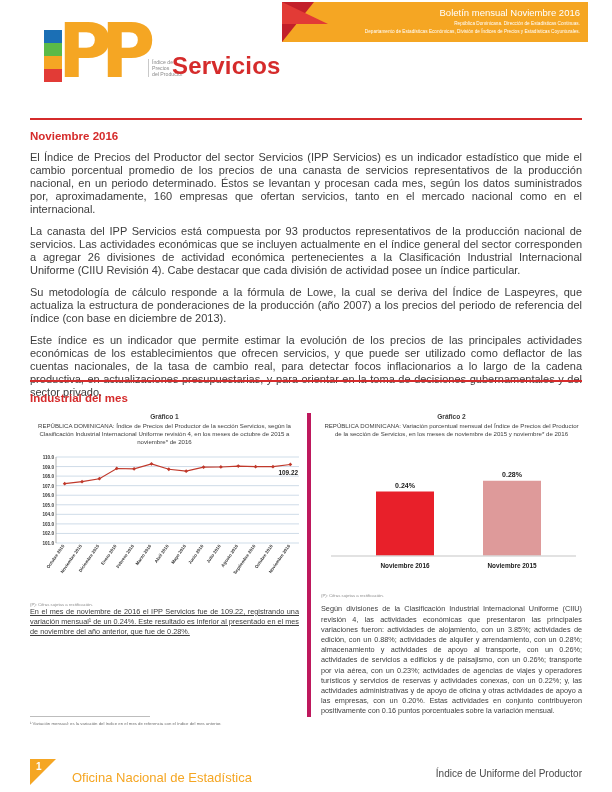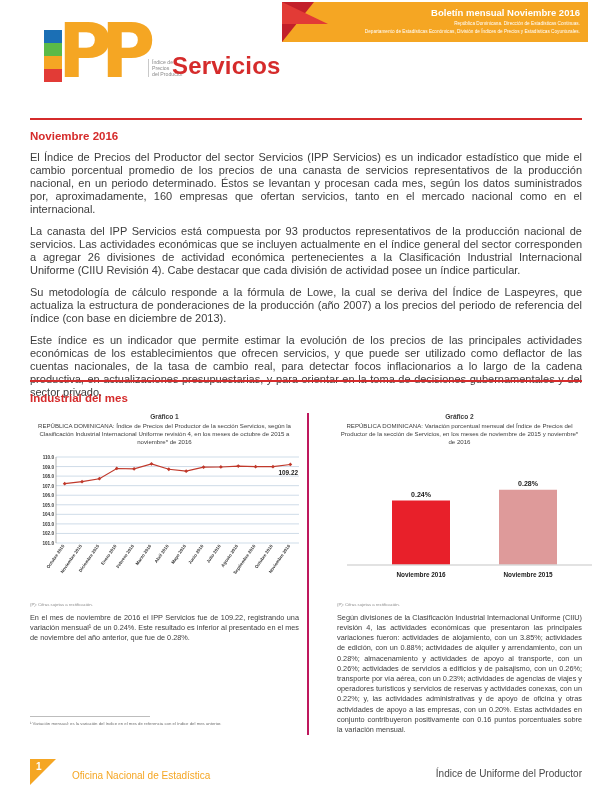--- a/index.html
+++ b/index.html
@@ -27,37 +27,37 @@
 
   .servicios { position: absolute; left: 172px; top: 52px; font-size: 24px; font-weight: bold;
                color: #D52B2B; letter-spacing: .2px; }
 
   .banner { position: absolute; left: 282px; top: 2px; width: 306px; height: 40px;
             background: #F5A623; overflow: hidden; }
   .banner .tri-dark { position: absolute; left: 0; top: 0; width: 0; height: 0;
             border-left: 32px solid #C2202A; border-bottom: 40px solid transparent; }
   .banner .tri-light { position: absolute; left: 0; top: 0; width: 0; height: 0;
             border-left: 46px solid #E23B36; border-top: 22px solid transparent; }
-  .banner-title { position: absolute; right: 8px; top: 5px; font-size: 9.5px; font-weight: bold;
+  .banner-title { position: absolute; right: 8px; top: 5px; font-size: 9.5px; font-weight: normal;
             color: #ffffff; }
   .banner-sub1 { position: absolute; right: 8px; top: 19px; font-size: 4.7px; color: #ffffff; }
   .banner-sub2 { position: absolute; right: 8px; top: 27px; font-size: 4.7px; color: #ffffff; }
 
   
   .content { position: absolute; left: 30px; top: 118px; width: 552px; }
   .rule { height: 1.5px; background: #D52B2B; width: 552px; }
   .sec-title { font-size: 11.5px; font-weight: bold; color: #D52B2B; margin: 10px 0 9px; }
   p.body { font-size: 11px; line-height: 13px; text-align: justify; color: #3d3d3d;
            margin-bottom: 9px; }
 
   
   .results { position: absolute; left: 30px; top: 380px; width: 552px; }
   .cols { display: flex; margin-top: 6px; }
   .col-left { width: 277px; padding-right: 8px; }
-  .col-right { width: 275px; padding-left: 28px; border-left: 2px solid #be185d; }
+  .col-right { width: 275px; padding-left: 10px; border-left: 4px solid #be185d; }
 
   .chart-title { text-align: center; font-size: 6.6px; font-weight: bold; color: #3d3d3d;
                  margin-bottom: 2px; }
   .chart-sub { text-align: center; font-size: 6.1px; line-height: 8.4px; color: #3d3d3d; }
 
   
   .chart1-wrap { position: relative; height: 150px; margin-top: 4px; }
   .chart1-svg { display: block; }
   .srcnote { font-size: 4.3px; color: #8c8c8c; margin-top: 1px; }
 
@@ -69,21 +69,21 @@
   
   .footnote-line { position: absolute; left: 30px; top: 716px; width: 120px; height: 1px; background: #bdbdbd; }
   .footnote { position: absolute; left: 30px; top: 721px; width: 280px; font-size: 4.3px;
               color: #6f6f6f; line-height: 6px; }
 
   
   .footer { position: absolute; left: 0; top: 757px; width: 612px; height: 35px; }
   .page-tri { position: absolute; left: 30px; top: 2px; width: 0; height: 0;
               border-top: 26px solid #F5A623; border-right: 26px solid transparent; }
   .page-num { position: absolute; left: 36px; top: 4px; font-size: 10px; font-weight: bold; color: #fff; }
-  .footer-left { position: absolute; left: 72px; top: 13px; font-size: 10px; color: #F5A623; }
+  .footer-left { position: absolute; left: 72px; top: 13px; font-size: 13px; color: #F5A623; }
   .footer-right { position: absolute; right: 30px; top: 11px; font-size: 10px; color: #4a4a4a; }
 </style>
 </head>
 <body>
 
 <div class="header">
 
   <div class="logo">
     <div class="logo-i">
       <div style="background:#1B6FB5"></div>
@@ -176,21 +176,21 @@
             <text x="173.53571428571428" y="95" font-size="4.4" font-weight="bold" font-family="&quot;Liberation Sans&quot;, sans-serif" fill="#333" transform="rotate(-55 173.53571428571428 95)" text-anchor="end">Junio 2016</text>
             <text x="190.89285714285714" y="95" font-size="4.4" font-weight="bold" font-family="&quot;Liberation Sans&quot;, sans-serif" fill="#333" transform="rotate(-55 190.89285714285714 95)" text-anchor="end">Julio 2016</text>
             <text x="208.25" y="95" font-size="4.4" font-weight="bold" font-family="&quot;Liberation Sans&quot;, sans-serif" fill="#333" transform="rotate(-55 208.25 95)" text-anchor="end">Agosto 2016</text>
             <text x="225.60714285714286" y="95" font-size="4.4" font-weight="bold" font-family="&quot;Liberation Sans&quot;, sans-serif" fill="#333" transform="rotate(-55 225.60714285714286 95)" text-anchor="end">Septiembre 2016</text>
             <text x="242.96428571428572" y="95" font-size="4.4" font-weight="bold" font-family="&quot;Liberation Sans&quot;, sans-serif" fill="#333" transform="rotate(-55 242.96428571428572 95)" text-anchor="end">Octubre 2016</text>
             <text x="260.32142857142856" y="95" font-size="4.4" font-weight="bold" font-family="&quot;Liberation Sans&quot;, sans-serif" fill="#333" transform="rotate(-55 260.32142857142856 95)" text-anchor="end">Noviembre 2016</text>
           </svg>
       </div>
 
       <div class="srcnote">(P): Cifras sujetas a rectificación.</div>
-      <p class="colbody" style="margin-top:6px;">En el mes de noviembre de 2016 el IPP Servicios fue de 109.22, registrando una variación mensual¹ de un 0.24%. Este resultado es inferior al presentado en el mes de noviembre del año anterior, que fue de 0.28%.</p>
+      <p class="colbody" style="text-decoration:underline;">En el mes de noviembre de 2016 el IPP Servicios fue de 109.22, registrando una variación mensual¹ de un 0.24%. Este resultado es inferior al presentado en el mes de noviembre del año anterior, que fue de 0.28%.</p>
     </div>
 
     <div class="col-right">
       <div class="chart-title">Gráfico 2</div>
       <div class="chart-sub">REPÚBLICA DOMINICANA: Variación porcentual mensual del Índice de Precios del Productor de la sección de Servicios, en los meses de noviembre de 2015 y noviembre* de 2016</div>
 
       <div class="chart2-wrap">
         <svg id="chart2-svg" width="265" height="148" viewBox="0 0 265 148">
             <rect x="55" y="47.5" width="58" height="64.5" fill="#E8202A"></rect>
             <text x="84" y="43.5" text-anchor="middle" font-size="7" font-weight="bold" font-family="&quot;Liberation Sans&quot;, sans-serif" fill="#1a1a1a">0.24%</text>

